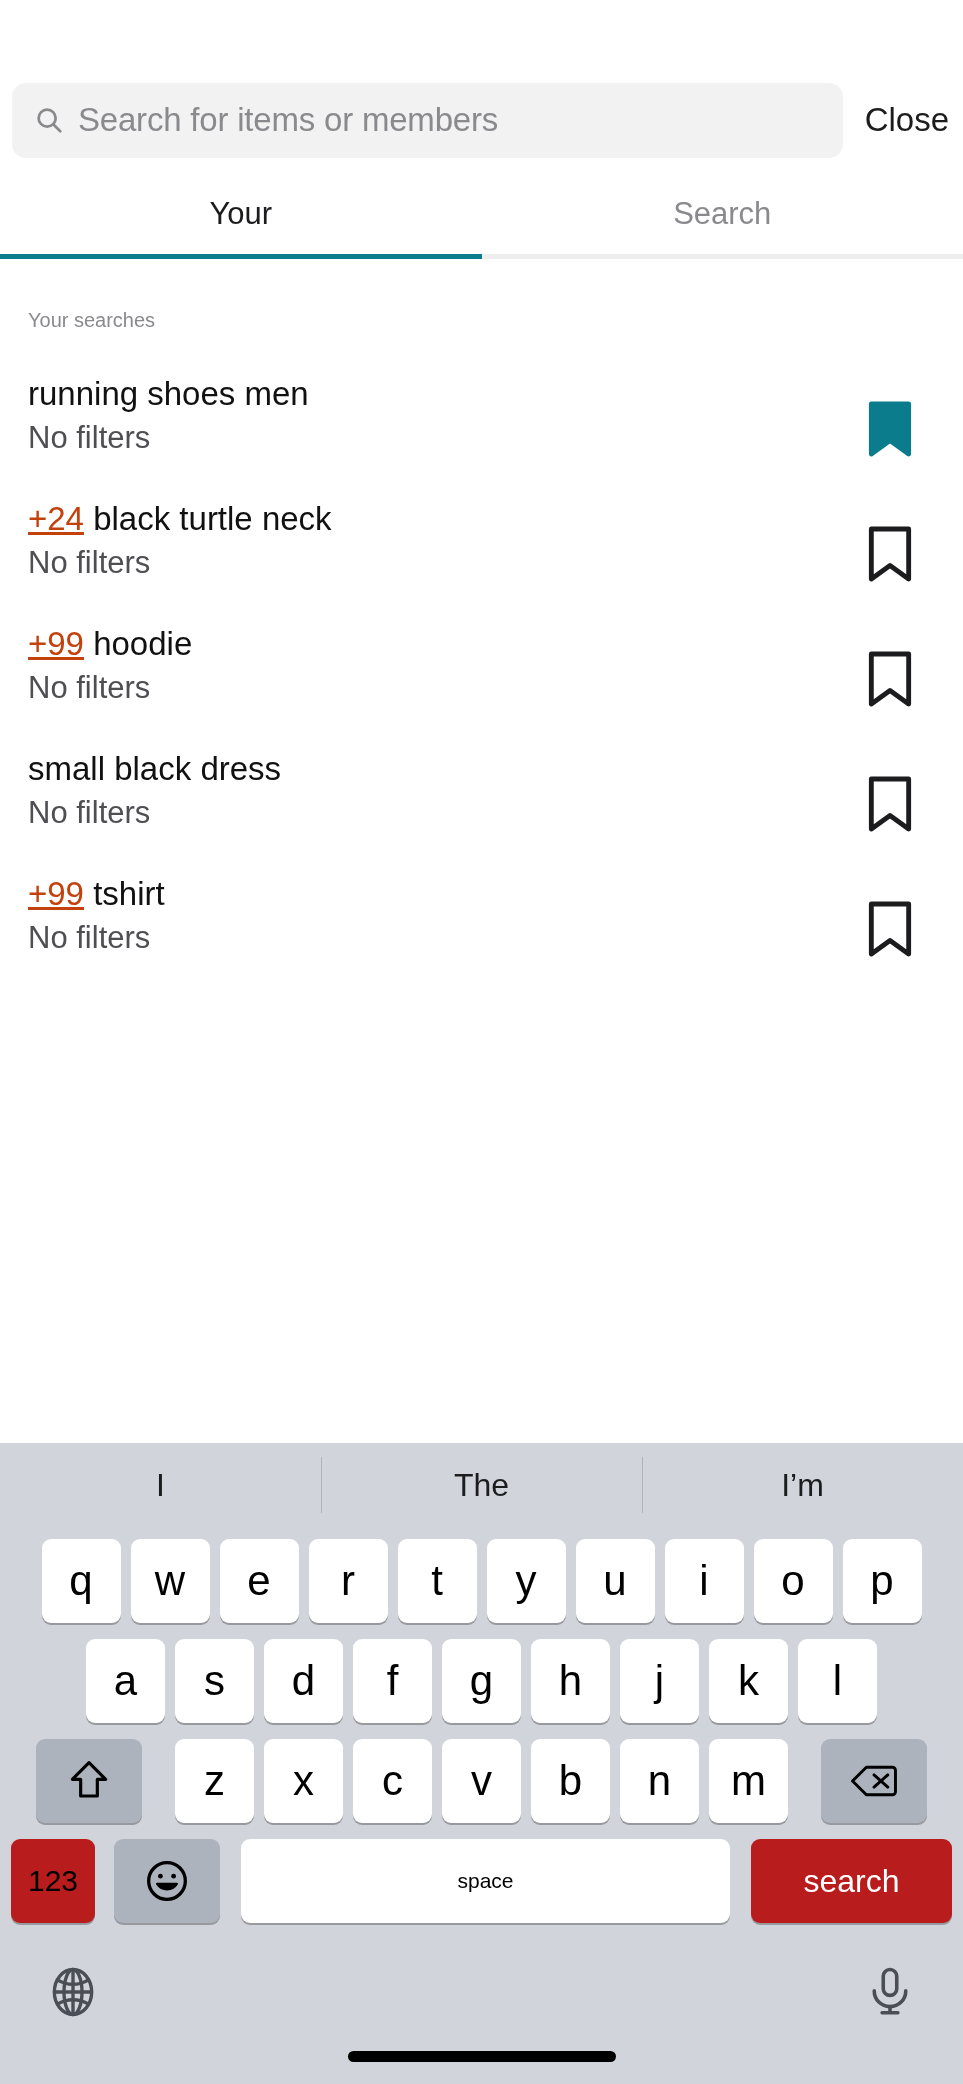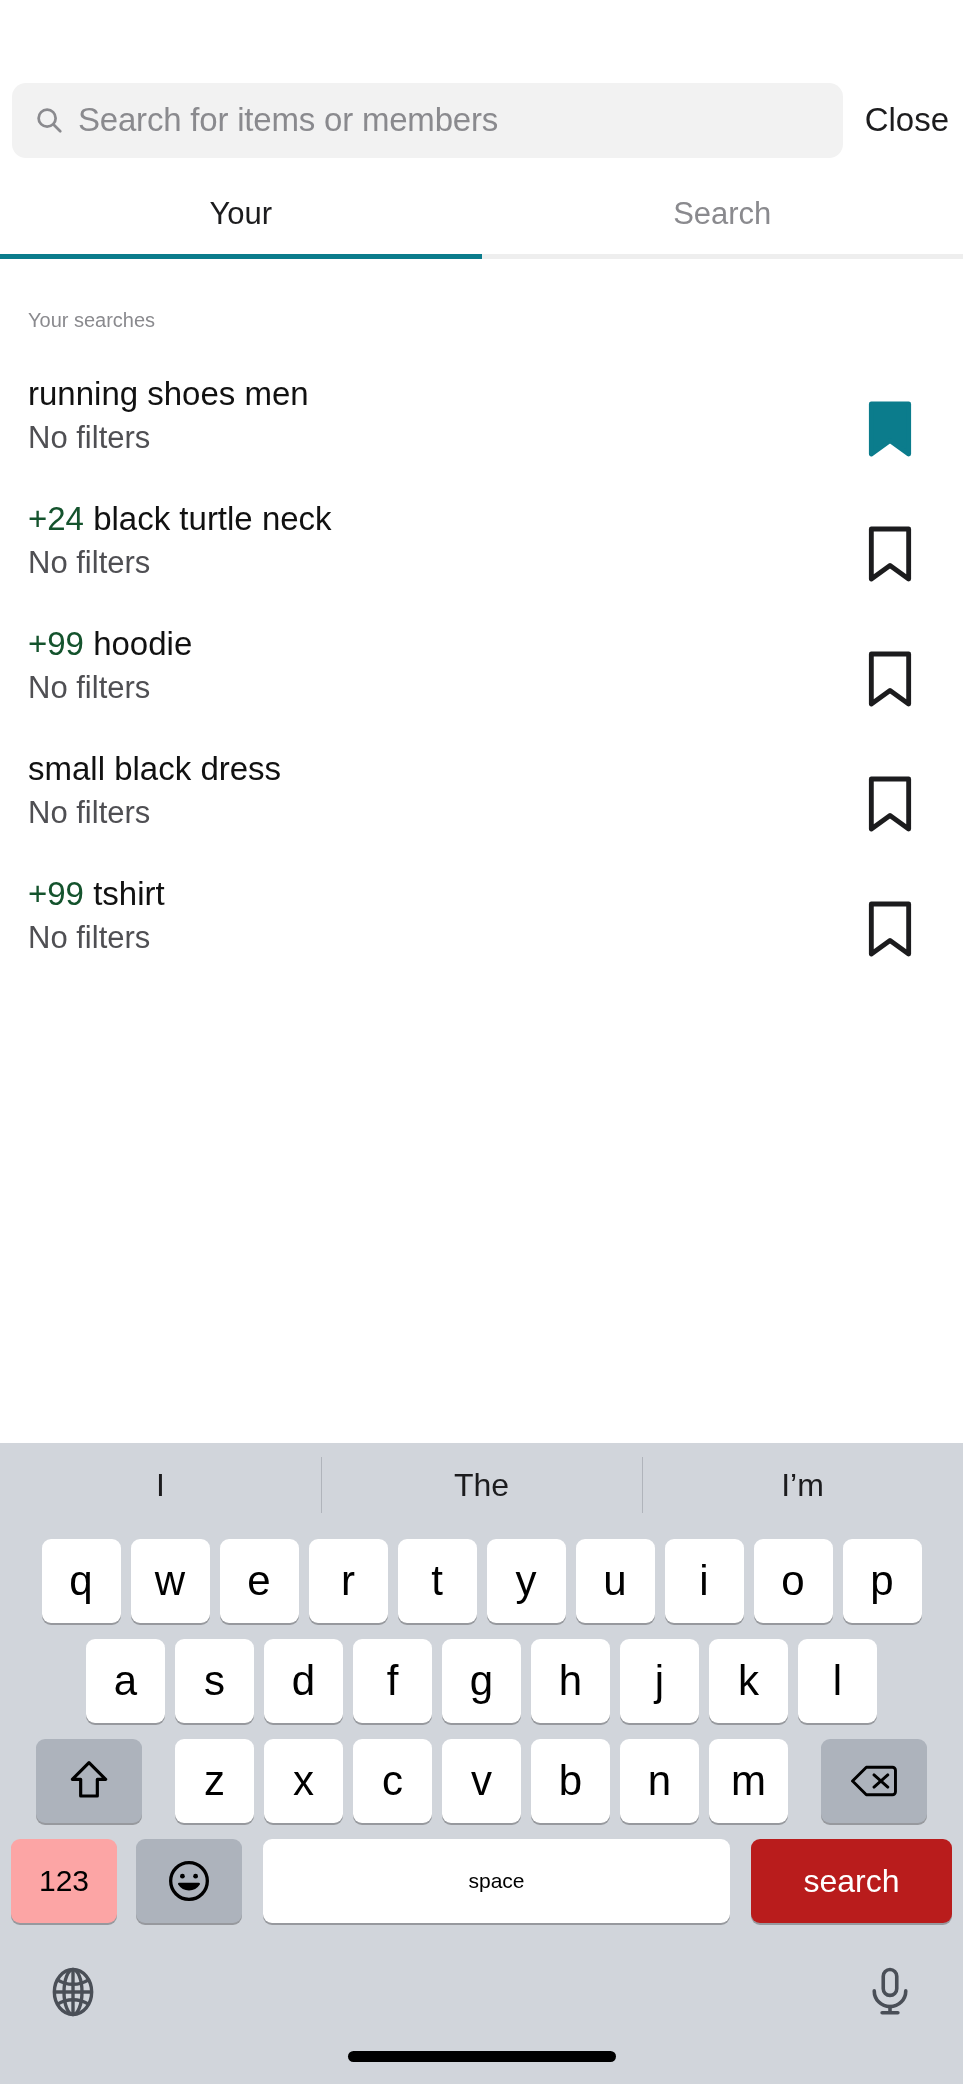--- a/index.html
+++ b/index.html
@@ -109,21 +109,21 @@
     min-height: 125px;
     cursor: pointer;
   }
   .row-texts { flex: 1; min-width: 0; }
   .row-title {
     font-size: 33px;
     color: #111111;
     line-height: 1.18;
     white-space: nowrap;
   }
-  .row-count { color: #14532d; }
+  .row-count { color: #c2410c; text-decoration: underline; }
   .row-sub {
     font-size: 31px;
     color: #4f4f53;
     margin-top: 6px;
     line-height: 1.18;
   }
   .bookmark {
     flex: 0 0 auto;
     width: 46px;
     height: 56px;
@@ -191,21 +191,21 @@
     padding: 0;
   }
   .kb-row.r2 { padding: 0 46px; }
   .key.fn {
     background: #adb3bc;
     width: 106px;
   }
   .key.shift { margin-right: 28px; }
   .key.backspace { margin-left: 28px; }
   .kb-row.r4 { margin-top: 6px; margin-bottom: 10px; }
-  .key.num { width: 106px; background: #fca5a5; font-size: 30px; }
+  .key.num { width: 84px; background: #b91c1c; font-size: 30px; }
   .key.emoji { width: 106px; background: #adb3bc; margin-left: 14px; }
   .key.space { flex: 1; margin: 0 16px; font-size: 21px; }
   .key.search { width: 201px; background: #b91c1c; color: #ffffff; font-size: 32px; }
   .key svg { display: block; }
 
   .kb-bottom {
     display: flex;
     align-items: center;
     justify-content: space-between;
     padding: 0 46px;

